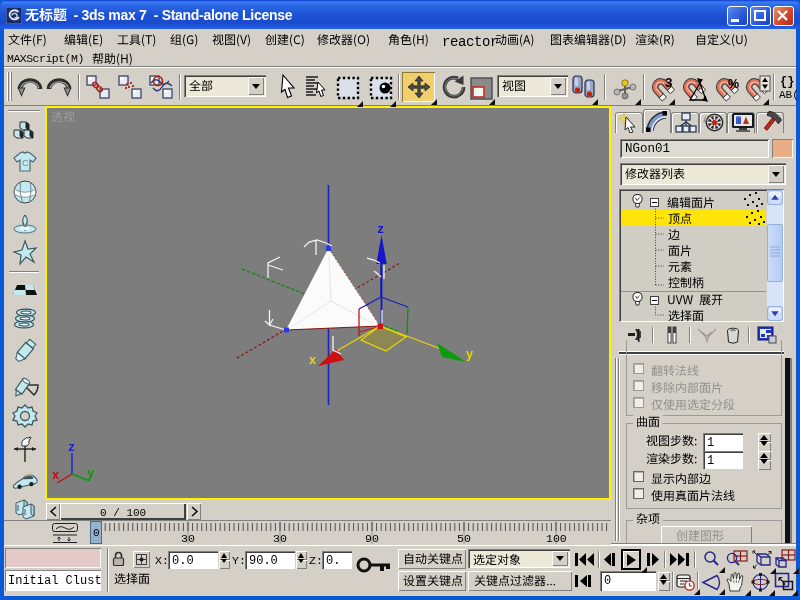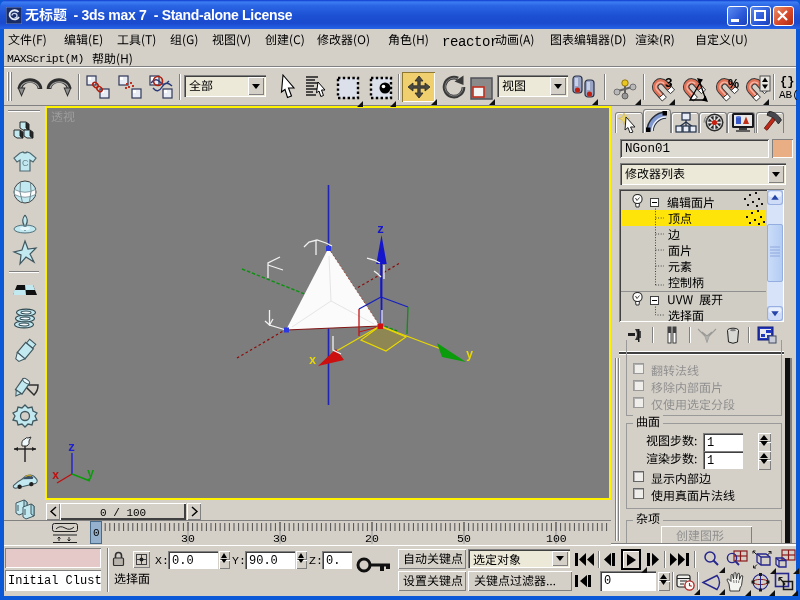--- a/index.html
+++ b/index.html
@@ -836,21 +836,21 @@
     <line x1="489.0" y1="3" x2="489.0" y2="11" stroke="#505050" stroke-width="1"></line>
     <line x1="493.6" y1="3" x2="493.6" y2="11" stroke="#505050" stroke-width="1"></line>
     <line x1="498.2" y1="3" x2="498.2" y2="11" stroke="#505050" stroke-width="1"></line>
     <line x1="502.8" y1="3" x2="502.8" y2="11" stroke="#505050" stroke-width="1"></line>
     <line x1="507.4" y1="3" x2="507.4" y2="11" stroke="#505050" stroke-width="1"></line>
     <line x1="512.0" y1="3" x2="512.0" y2="11" stroke="#505050" stroke-width="1"></line>
     <line x1="516.6" y1="3" x2="516.6" y2="11" stroke="#505050" stroke-width="1"></line>
   </svg>
 <div style="position:absolute;left:181.0px;top:533px;font-family:'Liberation Mono',monospace;font-size:11.5px;font-weight:normal;color:#000;white-space:pre;line-height:1;z-index:5;">30</div>
 <div style="position:absolute;left:273.0px;top:533px;font-family:'Liberation Mono',monospace;font-size:11.5px;font-weight:normal;color:#000;white-space:pre;line-height:1;z-index:5;">30</div>
-<div style="position:absolute;left:365.0px;top:533px;font-family:'Liberation Mono',monospace;font-size:11.5px;font-weight:normal;color:#000;white-space:pre;line-height:1;z-index:5;">20</div>
+<div style="position:absolute;left:365.0px;top:533px;font-family:'Liberation Mono',monospace;font-size:11.5px;font-weight:normal;color:#000;white-space:pre;line-height:1;z-index:5;">90</div>
 <div style="position:absolute;left:457.0px;top:533px;font-family:'Liberation Mono',monospace;font-size:11.5px;font-weight:normal;color:#000;white-space:pre;line-height:1;z-index:5;">50</div>
 <div style="position:absolute;left:546.0px;top:533px;font-family:'Liberation Mono',monospace;font-size:11.5px;font-weight:normal;color:#000;white-space:pre;line-height:1;z-index:5;">100</div>
 <div style="position:absolute;left:90px;top:521px;width:12px;height:23px;background:#96b1cd;border:1px solid #4a6a8a;z-index:6;"></div>
 <div style="position:absolute;left:93px;top:528px;font-family:'Liberation Mono',monospace;font-size:11px;font-weight:normal;color:#000;white-space:pre;line-height:1;z-index:7;">0</div>
 <div style="position:absolute;left:4px;top:545px;width:792px;height:51px;background:#d4d0c8;"></div>
 <div style="position:absolute;left:4px;top:545px;width:792px;height:1px;background:#fff;"></div>
 <div style="position:absolute;left:5px;top:548px;width:96px;height:20px;background:#e5c9c9;box-shadow:inset 1px 1px 0 #808080,inset -1px -1px 0 #fff;"></div>
 <div style="position:absolute;left:5px;top:570px;width:96px;height:21px;background:#fff;box-shadow:inset 1px 1px 0 #808080,inset -1px -1px 0 #fff;"></div>
 <div style="position:absolute;left:8px;top:575px;font-family:'Liberation Mono',monospace;font-size:12px;font-weight:normal;color:#000;white-space:pre;line-height:1;z-index:5;">Initial Clust</div>
 <div style="position:absolute;left:107px;top:548px;width:1px;height:44px;background:#808080;"></div>

